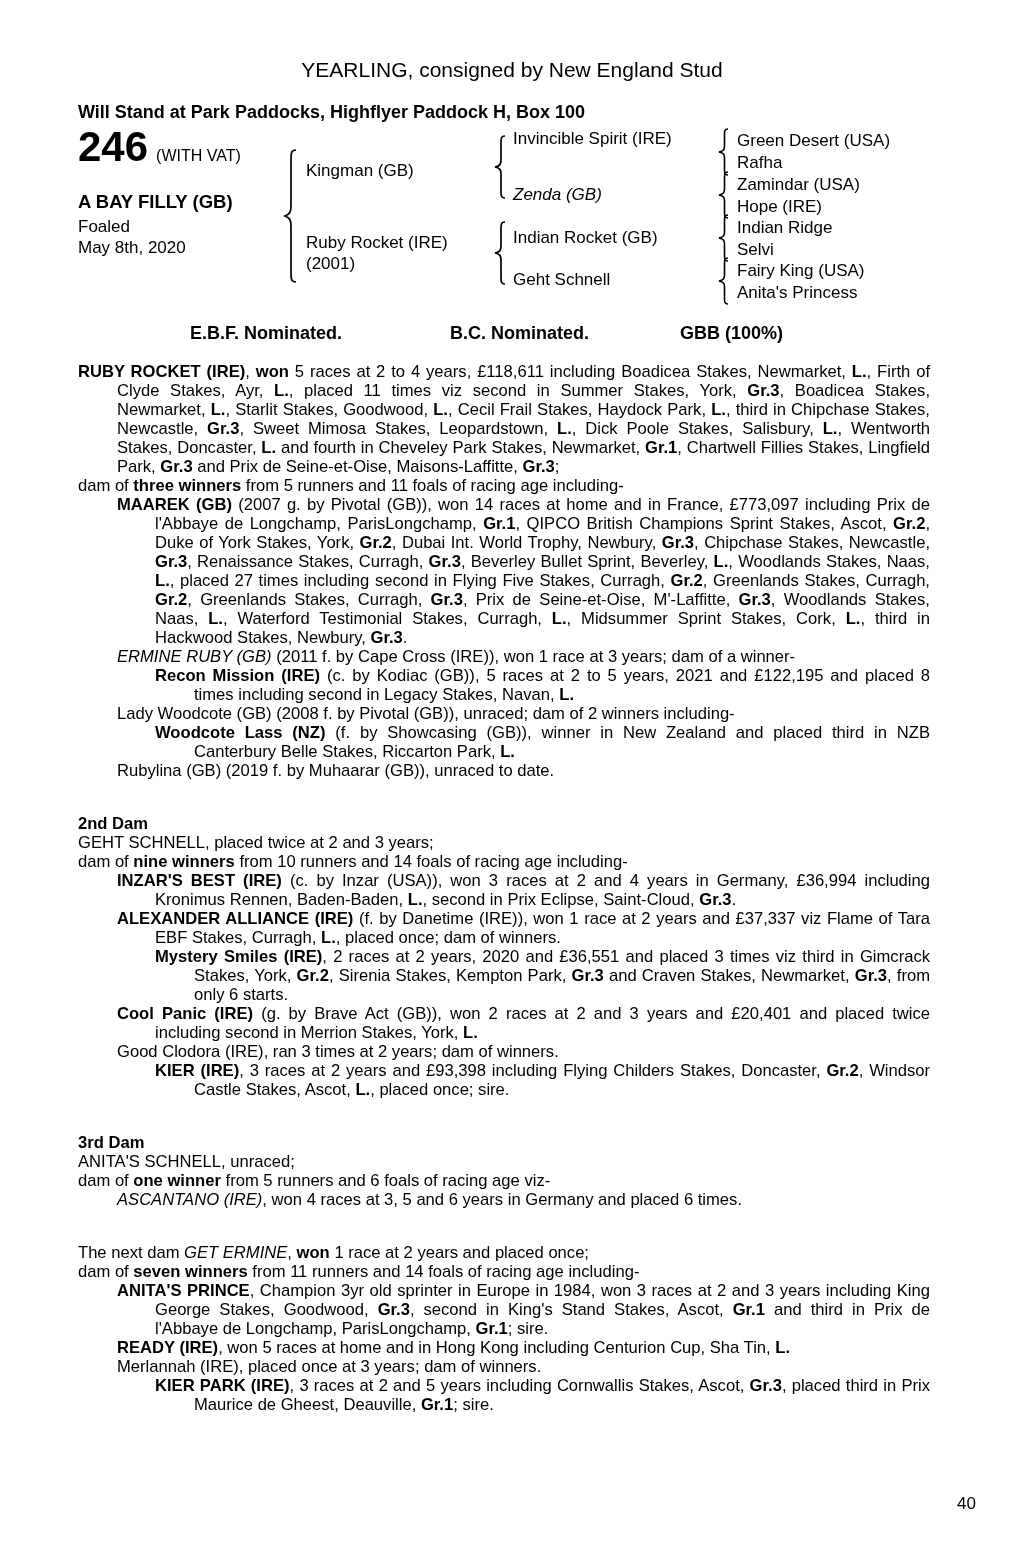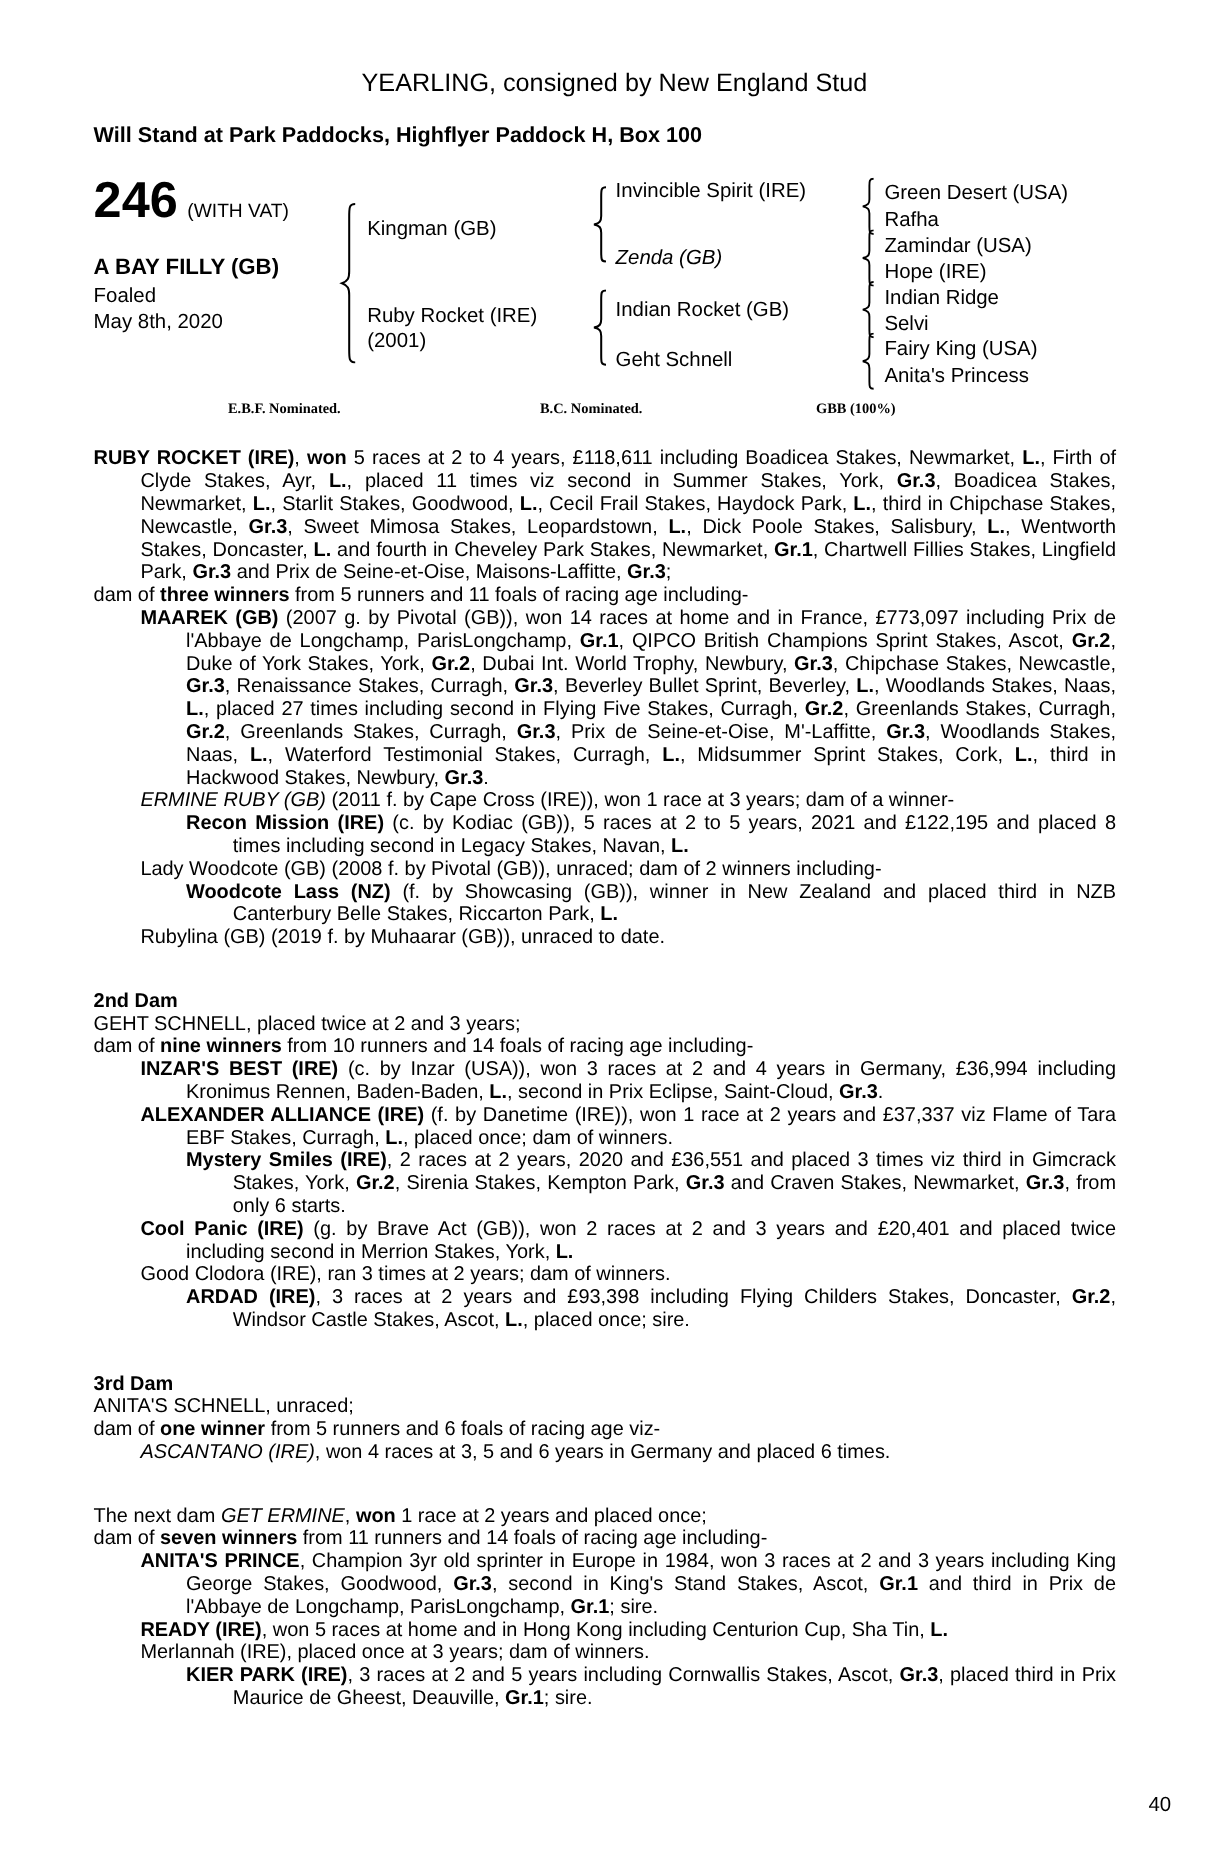--- a/index.html
+++ b/index.html
@@ -8,21 +8,21 @@
     color:#000; font-family:"Liberation Sans", sans-serif;
     -webkit-font-smoothing:antialiased;
   }
   .title {
     margin-top:58px; text-align:center;
     font-size:21px; line-height:24px;
   }
   .stand-line {
     margin:20px 0 0 78px; font-weight:bold; font-size:18px; line-height:21px;
   }
-  .pedigree { position:relative; margin-left:78px; height:181px; margin-top:20px; }
+  .pedigree { position:relative; margin-left:78px; height:181px; }
   .pedigree .abs { position:absolute; white-space:nowrap; }
   .lot-line { left:0; top:0; display:flex; align-items:baseline; gap:8px; }
   .lot-num { font-size:42px; font-weight:bold; letter-spacing:0; }
   .vat { font-size:16px; }
   .horse-name { left:0; top:68px; font-weight:bold; font-size:18.5px; }
   .ped-txt { font-size:17px; line-height:19px; }
   .foaled { left:0; top:94px; }
   .foal-date { left:0; top:115px; }
   .brace svg { display:block; }
   .br-g1 { left:204px; top:26px; }
@@ -37,21 +37,21 @@
   .g2-3 { left:435px; top:147px; }
   .br-g3-0 { left:638px; top:5px; }
   .br-g3-1 { left:638px; top:48px; }
   .br-g3-2 { left:638px; top:91px; }
   .br-g3-3 { left:638px; top:134px; }
   .g3 { left:659px; }
   .g3-0 { top:8px; }   .g3-1 { top:30px; }
   .g3-2 { top:52px; }  .g3-3 { top:74px; }
   .g3-4 { top:95px; }  .g3-5 { top:117px; }
   .g3-6 { top:138px; } .g3-7 { top:160px; }
-  .noms { position:relative; height:22px; margin-top:9px; font-weight:bold; font-size:12px;font-family:Liberation Serif, serif; }
+  .noms { position:relative; height:22px; margin-top:19px; font-weight:bold; font-size:18px; }
   .noms span { position:absolute; white-space:nowrap; }
   .nom-0 { left:190px; }
   .nom-1 { left:450px; }
   .nom-2 { left:680px; }
   .cat-body {
     margin:17px 94px 0 78px;
     font-size:16.6px; line-height:19px; text-align:justify;
   }
   .bheading { font-weight:bold; text-align:left; }
   .gap { margin-top:34px; }
@@ -148,21 +148,21 @@
     <div class="bpara ind2"><span class="bold">Woodcote Lass (NZ)</span><span> (f. by Showcasing (GB)), winner in New Zealand and placed third in NZB Canterbury Belle Stakes, Riccarton Park, </span><span class="bold">L.</span></div>
     <div class="bpara ind1"><span>Rubylina (GB) (2019 f. by Muhaarar (GB)), unraced to date.</span></div>
     <div class="bheading gap">2nd Dam</div>
     <div class="bpara ind0"><span>GEHT SCHNELL, placed twice at 2 and 3 years;</span></div>
     <div class="bpara ind0"><span>dam of </span><span class="bold">nine winners</span><span> from 10 runners and 14 foals of racing age including-</span></div>
     <div class="bpara ind1"><span class="bold">INZAR'S BEST (IRE)</span><span> (c. by Inzar (USA)), won 3 races at 2 and 4 years in Germany, £36,994 including Kronimus Rennen, Baden-Baden, </span><span class="bold">L.</span><span>, second in Prix Eclipse, Saint-Cloud, </span><span class="bold">Gr.3</span><span>.</span></div>
     <div class="bpara ind1"><span class="bold">ALEXANDER ALLIANCE (IRE)</span><span> (f. by Danetime (IRE)), won 1 race at 2 years and £37,337 viz Flame of Tara EBF Stakes, Curragh, </span><span class="bold">L.</span><span>, placed once; dam of winners.</span></div>
     <div class="bpara ind2"><span class="bold">Mystery Smiles (IRE)</span><span>, 2 races at 2 years, 2020 and £36,551 and placed 3 times viz third in Gimcrack Stakes, York, </span><span class="bold">Gr.2</span><span>, Sirenia Stakes, Kempton Park, </span><span class="bold">Gr.3</span><span> and Craven Stakes, Newmarket, </span><span class="bold">Gr.3</span><span>, from only 6 starts.</span></div>
     <div class="bpara ind1"><span class="bold">Cool Panic (IRE)</span><span> (g. by Brave Act (GB)), won 2 races at 2 and 3 years and £20,401 and placed twice including second in Merrion Stakes, York, </span><span class="bold">L.</span></div>
     <div class="bpara ind1"><span>Good Clodora (IRE), ran 3 times at 2 years; dam of winners.</span></div>
-    <div class="bpara ind2"><span class="bold">ARDAD (IRE)</span><span>, 3 races at 2 years and £93,398 including Flying Childers Stakes, Doncaster, </span><span class="bold">Gr.2</span><span>, Windsor Castle Stakes, Ascot, </span><span class="bold">L.</span><span>, placed once; sire.</span></div>
+    <div class="bpara ind2"><span class="bold">KIER (IRE)</span><span>, 3 races at 2 years and £93,398 including Flying Childers Stakes, Doncaster, </span><span class="bold">Gr.2</span><span>, Windsor Castle Stakes, Ascot, </span><span class="bold">L.</span><span>, placed once; sire.</span></div>
     <div class="bheading gap">3rd Dam</div>
     <div class="bpara ind0"><span>ANITA'S SCHNELL, unraced;</span></div>
     <div class="bpara ind0"><span>dam of </span><span class="bold">one winner</span><span> from 5 runners and 6 foals of racing age viz-</span></div>
     <div class="bpara ind1"><span class="italic">ASCANTANO (IRE)</span><span>, won 4 races at 3, 5 and 6 years in Germany and placed 6 times.</span></div>
     <div class="bpara ind0 gap"><span>The next dam </span><span class="italic">GET ERMINE</span><span>, </span><span class="bold">won</span><span> 1 race at 2 years and placed once;</span></div>
     <div class="bpara ind0"><span>dam of </span><span class="bold">seven winners</span><span> from 11 runners and 14 foals of racing age including-</span></div>
     <div class="bpara ind1"><span class="bold">ANITA'S PRINCE</span><span>, Champion 3yr old sprinter in Europe in 1984, won 3 races at 2 and 3 years including King George Stakes, Goodwood, </span><span class="bold">Gr.3</span><span>, second in King's Stand Stakes, Ascot, </span><span class="bold">Gr.1</span><span> and third in Prix de l'Abbaye de Longchamp, ParisLongchamp, </span><span class="bold">Gr.1</span><span>; sire.</span></div>
     <div class="bpara ind1"><span class="bold">READY (IRE)</span><span>, won 5 races at home and in Hong Kong including Centurion Cup, Sha Tin, </span><span class="bold">L.</span></div>
     <div class="bpara ind1"><span>Merlannah (IRE), placed once at 3 years; dam of winners.</span></div>
     <div class="bpara ind2"><span class="bold">KIER PARK (IRE)</span><span>, 3 races at 2 and 5 years including Cornwallis Stakes, Ascot, </span><span class="bold">Gr.3</span><span>, placed third in Prix Maurice de Gheest, Deauville, </span><span class="bold">Gr.1</span><span>; sire.</span></div>

